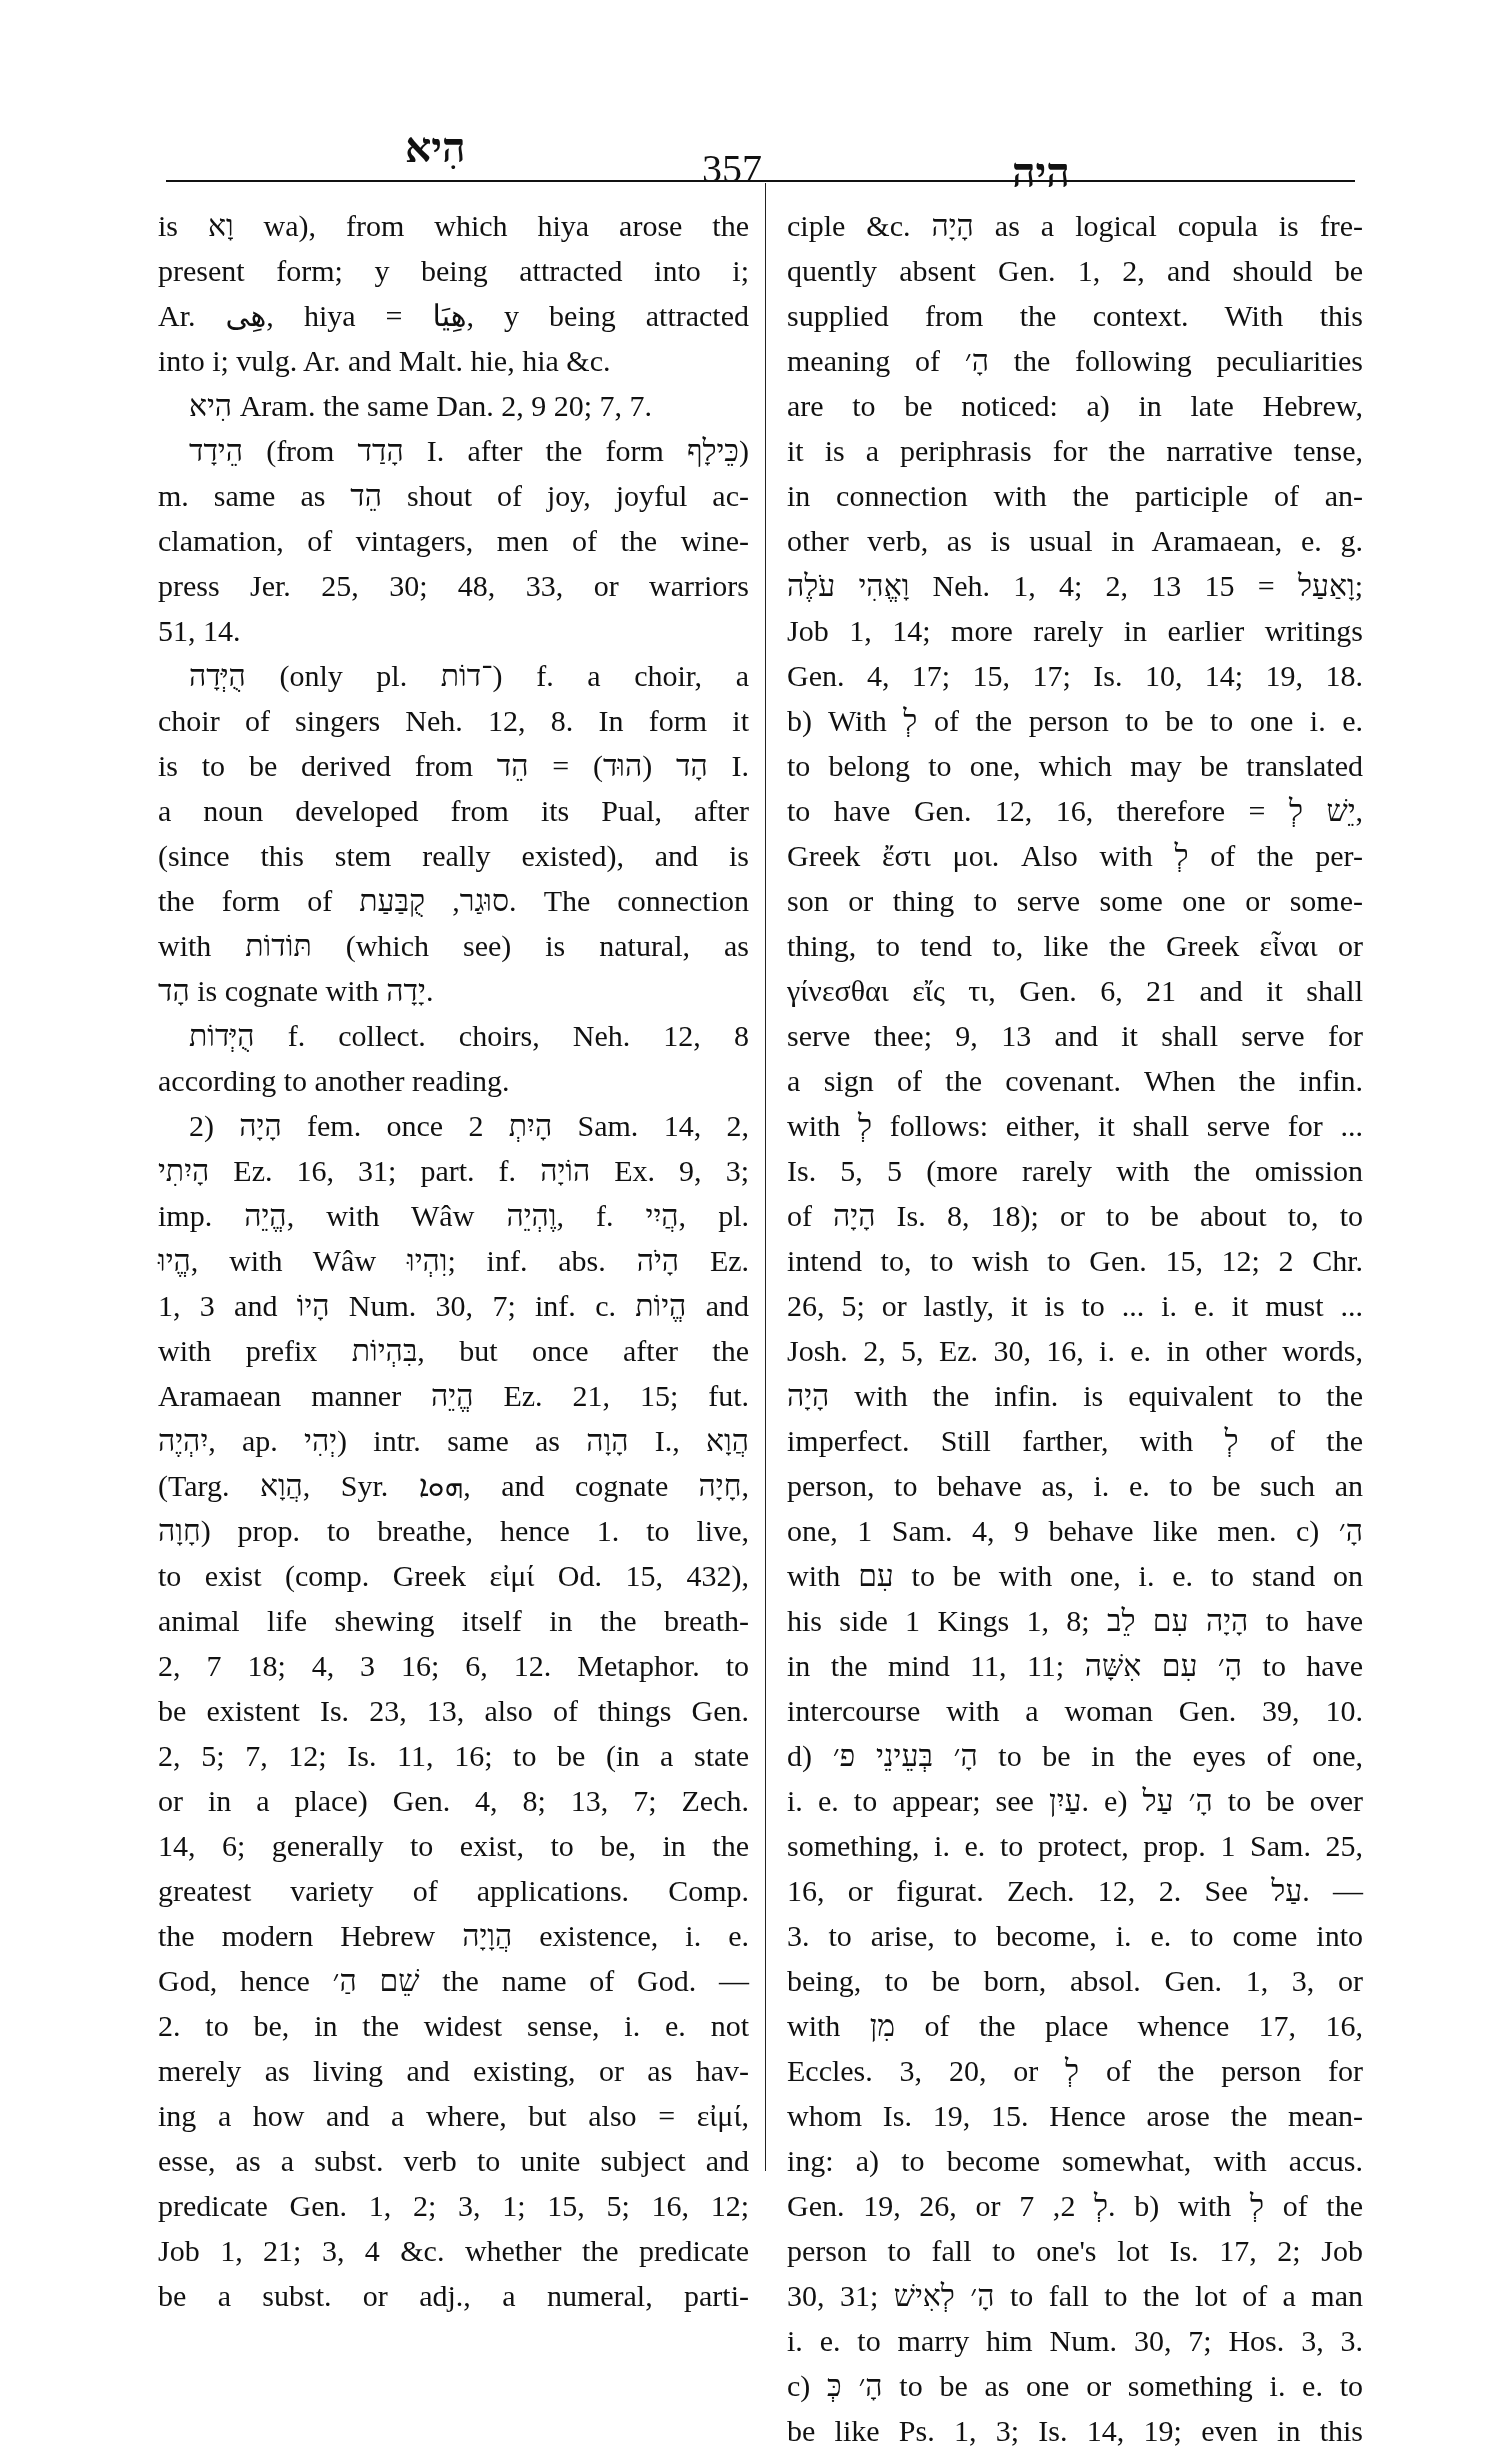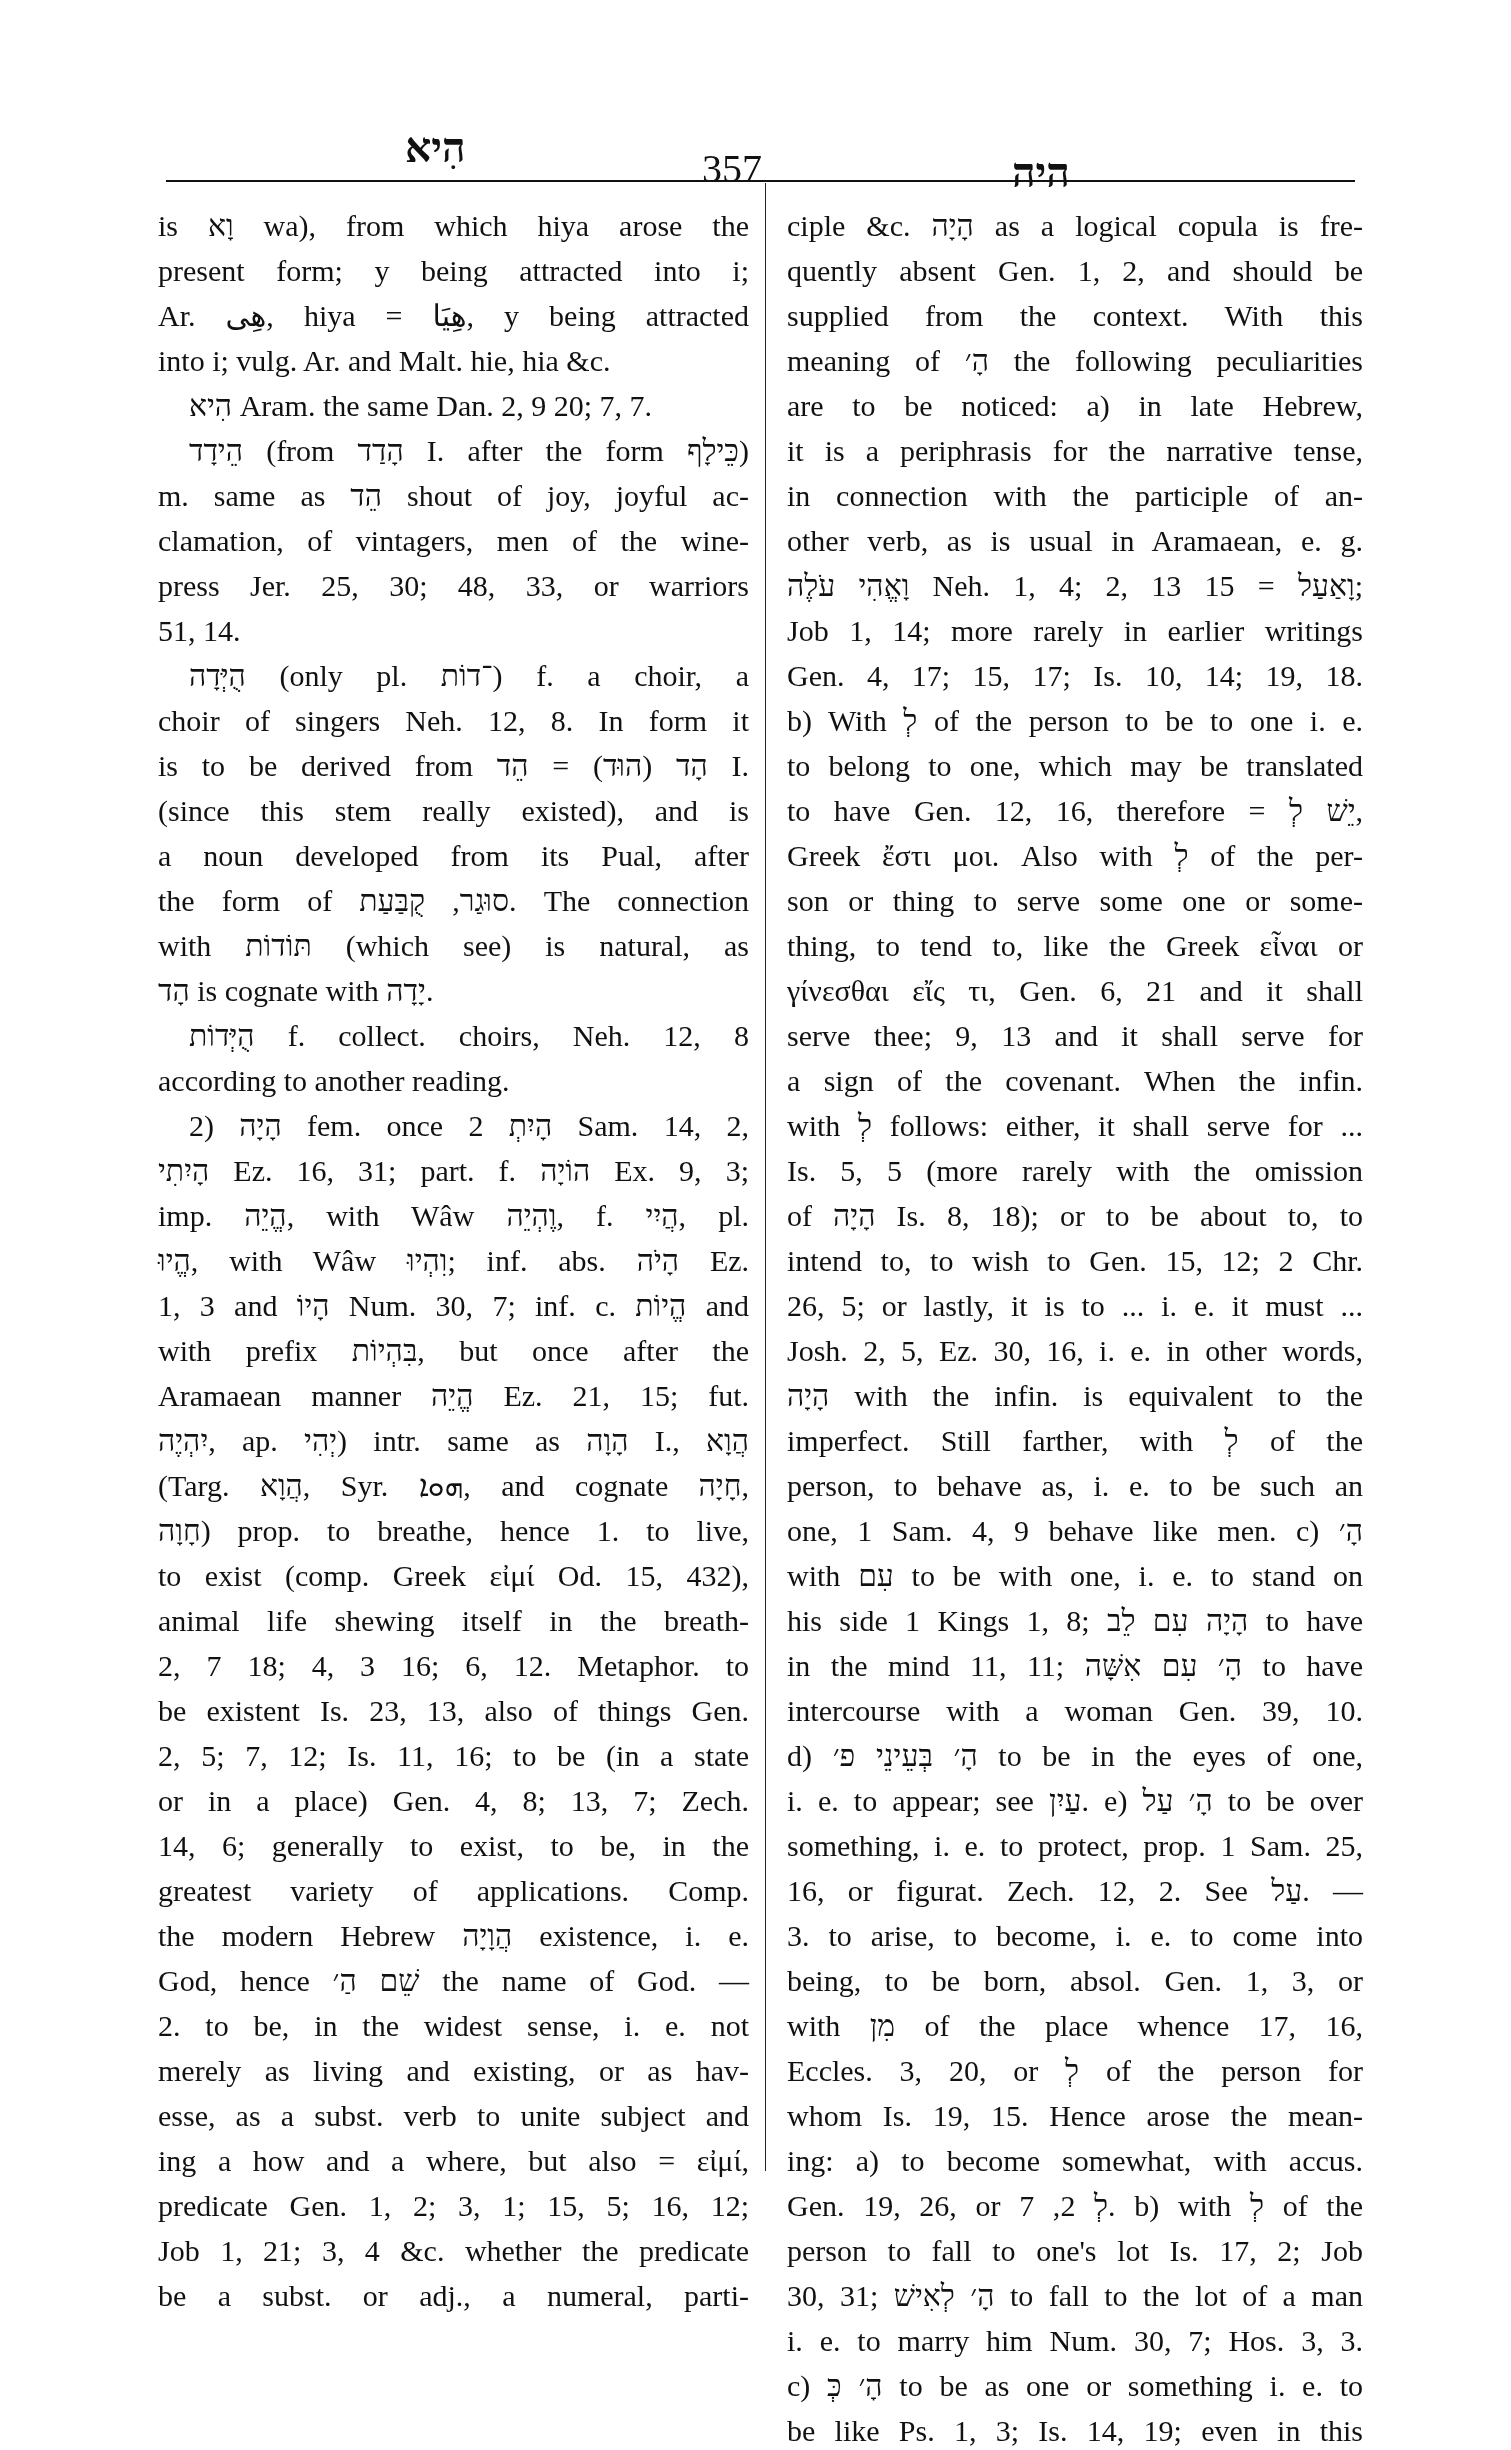--- a/index.html
+++ b/index.html
@@ -45,22 +45,22 @@
     <span class="line last">into i; vulg. Ar. and Malt. hie, hia &amp;c.</span>
     <span class="line indent last">הִיא Aram. the same Dan. 2, 9 20; 7, 7.</span>
     <span class="line indent">הֵידָד (from הָדַד I. after the form כֵּילָף)</span>
     <span class="line">m. same as הֵד shout of joy, joyful ac-</span>
     <span class="line">clamation, of vintagers, men of the wine-</span>
     <span class="line">press Jer. 25, 30; 48, 33, or warriors</span>
     <span class="line last">51, 14.</span>
     <span class="line indent">הֻיְּדָה (only pl. ־דוֹת) f. a choir, a</span>
     <span class="line">choir of singers Neh. 12, 8. In form it</span>
     <span class="line">is to be derived from הָד (הוּד) = הֵד I.</span>
+    <span class="line">a noun developed from its Pual, after</span>
     <span class="line">(since this stem really existed), and is</span>
-    <span class="line">a noun developed from its Pual, after</span>
     <span class="line">the form of סוּגַר, קֻבַּעַת. The connection</span>
     <span class="line">with תּוֹדוֹת (which see) is natural, as</span>
     <span class="line last">הָד is cognate with יָדָה.</span>
     <span class="line indent">הֻיְּדוֹת f. collect. choirs, Neh. 12, 8</span>
     <span class="line last">according to another reading.</span>
     <span class="line indent">הָיָה (2 fem. once הָיִתְ 2 Sam. 14, 2,</span>
     <span class="line">הָיִתִי Ez. 16, 31; part. f. הוֹיָה Ex. 9, 3;</span>
     <span class="line">imp. הֱיֵה, with Wâw וֶהְיֵה, f. הֲיִי, pl.</span>
     <span class="line">הֱיוּ, with Wâw וִהְיוּ; inf. abs. הָיֹה Ez.</span>
     <span class="line">1, 3 and הָיוֹ Num. 30, 7; inf. c. הֱיוֹת and</span>
@@ -74,22 +74,22 @@
     <span class="line">2, 7 18; 4, 3 16; 6, 12. Metaphor. to</span>
     <span class="line">be existent Is. 23, 13, also of things Gen.</span>
     <span class="line">2, 5; 7, 12; Is. 11, 16; to be (in a state</span>
     <span class="line">or in a place) Gen. 4, 8; 13, 7; Zech.</span>
     <span class="line">14, 6; generally to exist, to be, in the</span>
     <span class="line">greatest variety of applications. Comp.</span>
     <span class="line">the modern Hebrew הֲוָיָה existence, i. e.</span>
     <span class="line">God, hence שֵׁם הַ׳ the name of God. —</span>
     <span class="line">2. to be, in the widest sense, i. e. not</span>
     <span class="line">merely as living and existing, or as hav-</span>
+    <span class="line">ing a how and a where, but also = εἰμί,</span>
     <span class="line">esse, as a subst. verb to unite subject and</span>
-    <span class="line">ing a how and a where, but also = εἰμί,</span>
     <span class="line">predicate Gen. 1, 2; 3, 1; 15, 5; 16, 12;</span>
     <span class="line">Job 1, 21; 3, 4 &amp;c. whether the predicate</span>
     <span class="line">be a subst. or adj., a numeral, parti-</span>
   </div>
 <div class="col col-right" id="col-right">
     <span class="line">ciple &amp;c. הָיָה as a logical copula is fre-</span>
     <span class="line">quently absent Gen. 1, 2, and should be</span>
     <span class="line">supplied from the context. With this</span>
     <span class="line">meaning of הָ׳ the following peculiarities</span>
     <span class="line">are to be noticed: a) in late Hebrew,</span>

